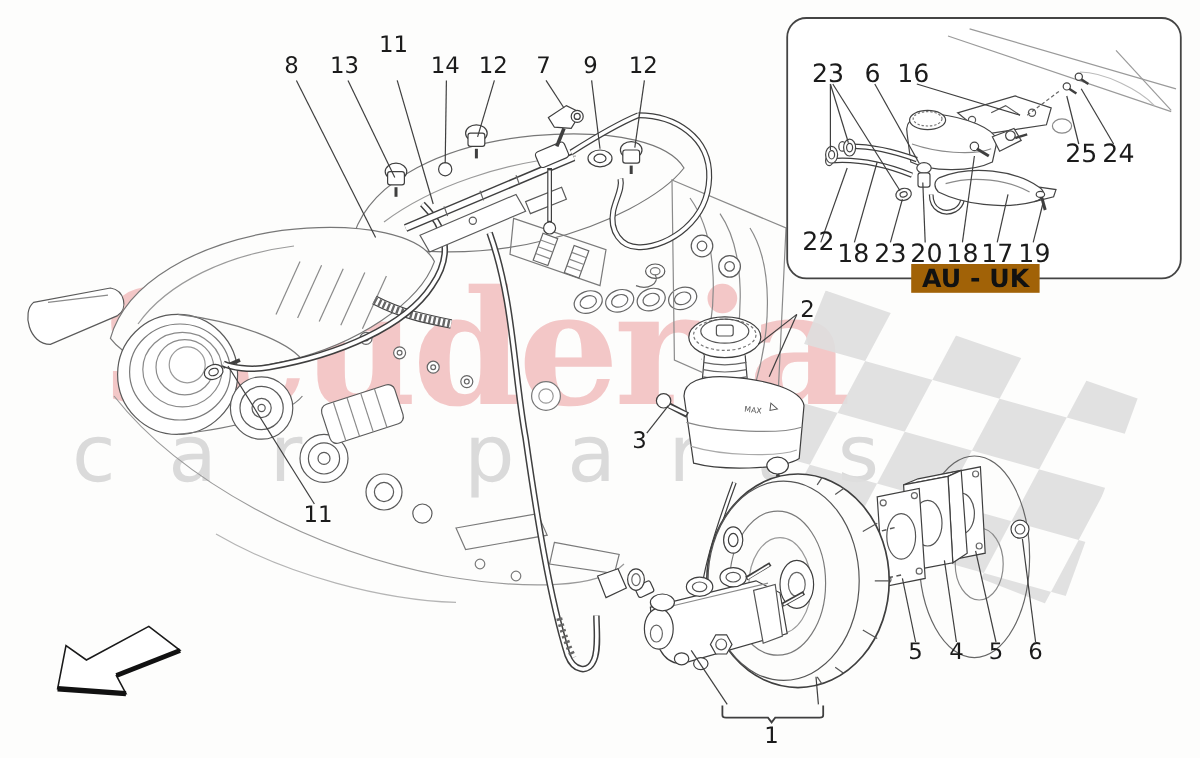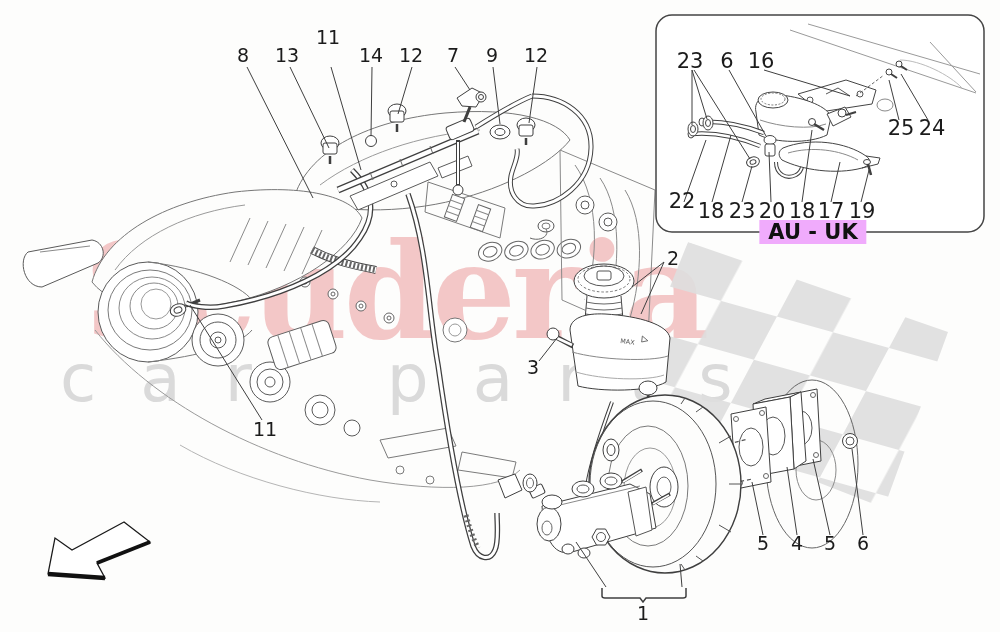--- a/index.html
+++ b/index.html
@@ -10,21 +10,21 @@
   .wm-brand{left:84px;top:226px;font-family:"DejaVu Serif","Liberation Serif",serif;
             font-weight:bold;font-size:132px;letter-spacing:-4px;color:#f3c7c7;}
   .wm-tagline{left:60px;top:346px;font-size:66px;color:#dadada;letter-spacing:44px;word-spacing:26px;}
   
   svg.art{position:absolute;left:0;top:0;z-index:2;}
   
   .callout{position:absolute;z-index:3;transform:translate(-50%,-50%);
            font-size:19px;color:#1b1b1b;}
   .callout.small{font-size:21px;}
   .region-label{position:absolute;z-index:3;transform:translate(-50%,-50%);
-                font-size:21px;font-weight:bold;color:#111;background:#f0abfc;padding:0 9px;}
+                font-size:21px;font-weight:bold;color:#111;background:#a16207;padding:0 9px;}
 </style>
 </head>
 <body>
 
 <div class="stage">
 
   <div class="wm wm-brand">Scuderia</div>
   <div class="wm wm-tagline">car parts</div>
 
   <svg class="art" width="1000" height="632" viewBox="0 0 1000 632">

